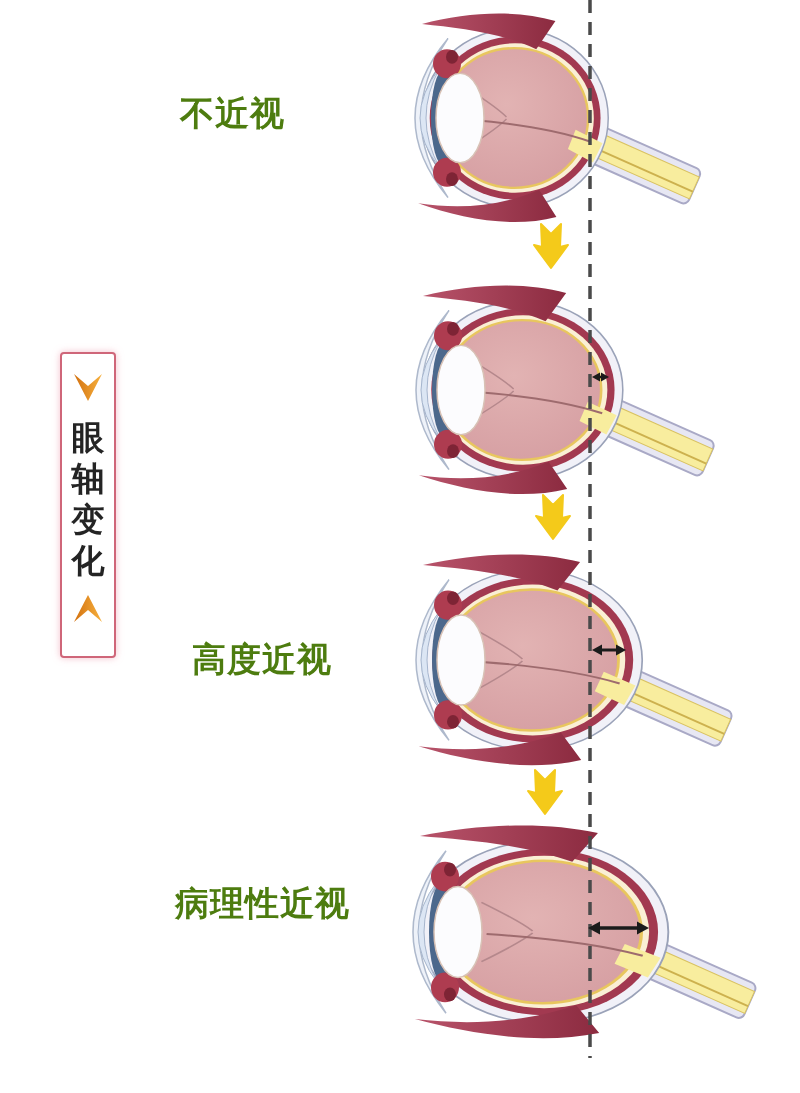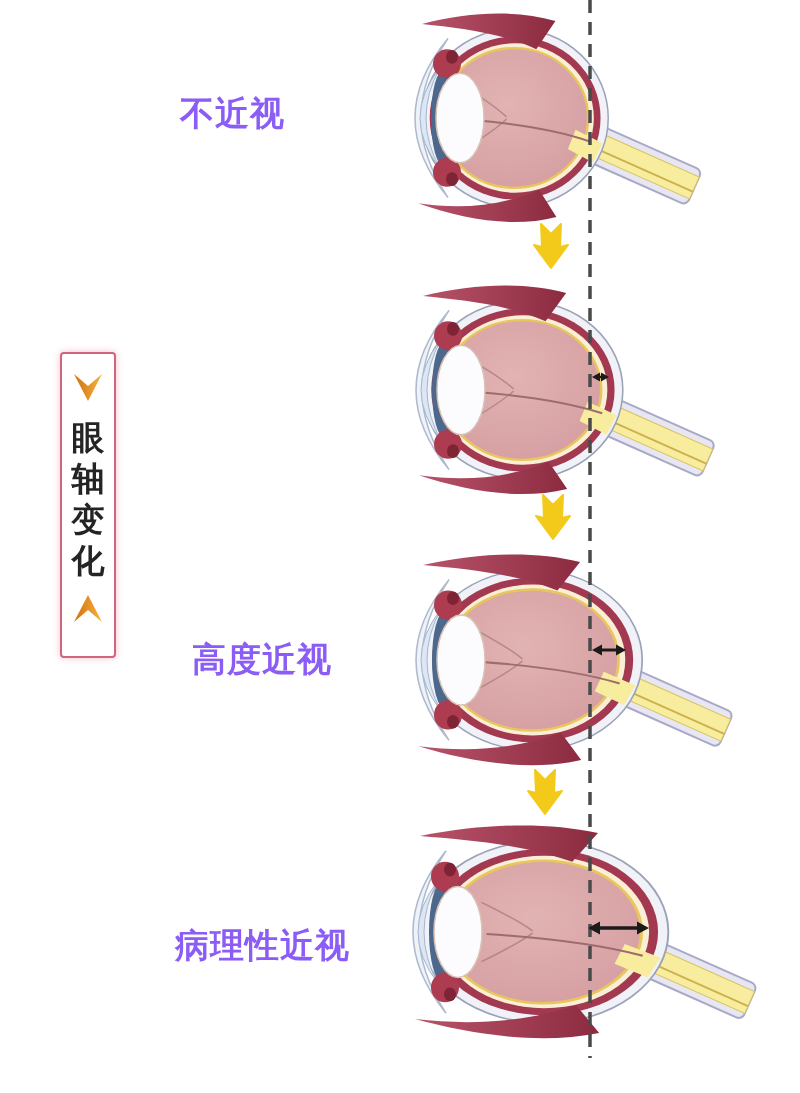--- a/index.html
+++ b/index.html
@@ -1,24 +1,24 @@
 <!DOCTYPE html>
 <html><head>
 <meta charset="utf-8">
 <style>
   html,body{margin:0;padding:0;background:#fff;}
   .page{position:relative;width:800px;height:1093px;background:#ffffff;overflow:hidden;
         font-family:"Liberation Sans","DejaVu Sans",sans-serif;}
   .scene{position:absolute;left:0;top:0;display:block;}
-  .stage-label{position:absolute;font-size:34px;font-weight:600;color:#8b5cf6;
+  .stage-label{position:absolute;font-size:34px;font-weight:600;color:#4d7c0f;
                letter-spacing:1px;white-space:nowrap;line-height:40px;text-align:center;}
   .label-1{left:180px;top:93px;}
   .label-2{left:177px;top:366px;font-size:32px;}
   .label-3{left:192px;top:639px;}
-  .label-4{left:175px;top:925px;}
+  .label-4{left:175px;top:883px;}
   .axis-panel{position:absolute;left:60px;top:352px;width:56px;height:306px;box-sizing:border-box;
               background:#ffffff;border:2px solid #cf6679;border-radius:4px;
               box-shadow:0 0 7px rgba(233,140,160,.55);
               display:flex;flex-direction:column;align-items:center;padding:20px 0 16px;}
   .axis-chars{display:flex;flex-direction:column;align-items:center;margin:16px 0 14px;}
   .axis-chars div{font-size:33px;line-height:41px;font-weight:700;color:#242424;}
   .chev{display:block;}
 </style>
 </head>
 <body>

